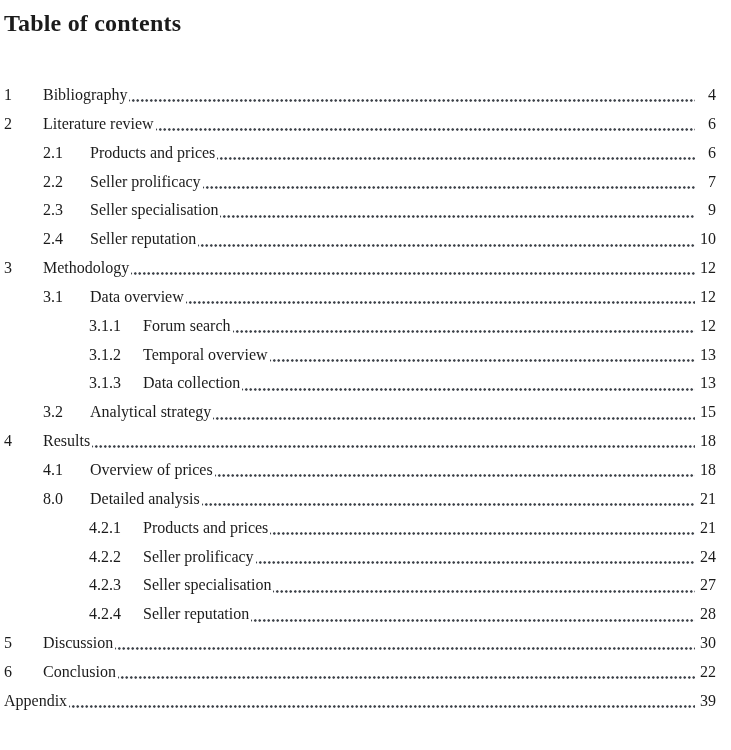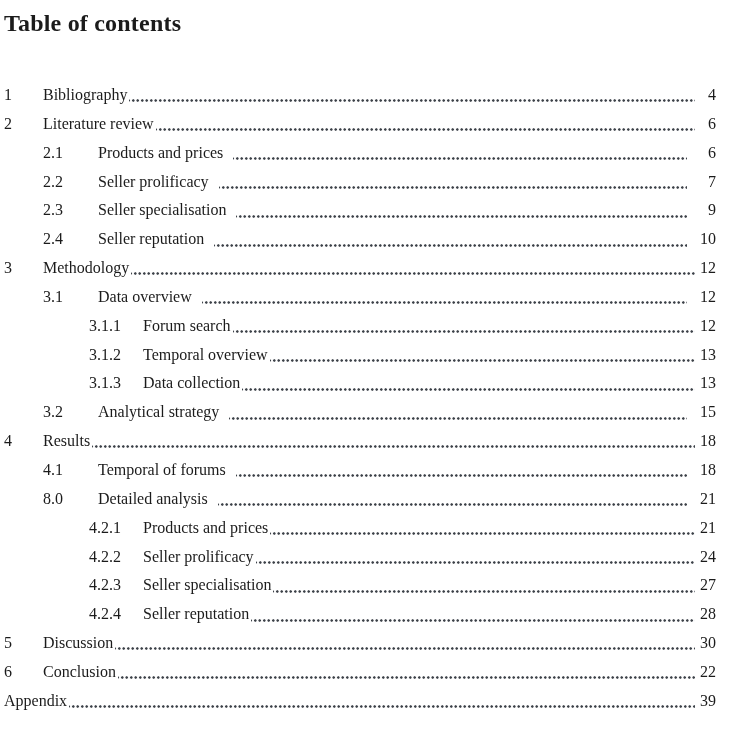--- a/index.html
+++ b/index.html
@@ -53,21 +53,21 @@
     background-size: 4.5px 3px;
     background-repeat: repeat-x;
     background-position: left 2px bottom 7.5px;
   }
   .toc-row .pg {
     flex: none;
     min-width: 17px;
     text-align: right;
   }
   .lvl1 .num { width: 39px; }
-  .lvl2      { margin-left: 39px; gap: 8px; }
+  .lvl2      { margin-left: 39px; }
   .lvl2 .num { width: 47px; }
   .lvl3      { margin-left: 85px; }
   .lvl3 .num { width: 54px; }
 </style>
 </head>
 <body>
 
 <div class="page">
   <h1 class="doc-title">Table of contents</h1>
   <nav class="toc" id="toc-list">
@@ -144,21 +144,21 @@
         <span class="pg">15</span>
       </div>
       <div class="toc-row lvl1">
         <span class="num">4</span>
         <span class="ttl">Results</span>
         <span class="leader"></span>
         <span class="pg">18</span>
       </div>
       <div class="toc-row lvl2">
         <span class="num">4.1</span>
-        <span class="ttl">Temporal of forums</span>
+        <span class="ttl">Overview of prices</span>
         <span class="leader"></span>
         <span class="pg">18</span>
       </div>
       <div class="toc-row lvl2">
         <span class="num">8.0</span>
         <span class="ttl">Detailed analysis</span>
         <span class="leader"></span>
         <span class="pg">21</span>
       </div>
       <div class="toc-row lvl3">

